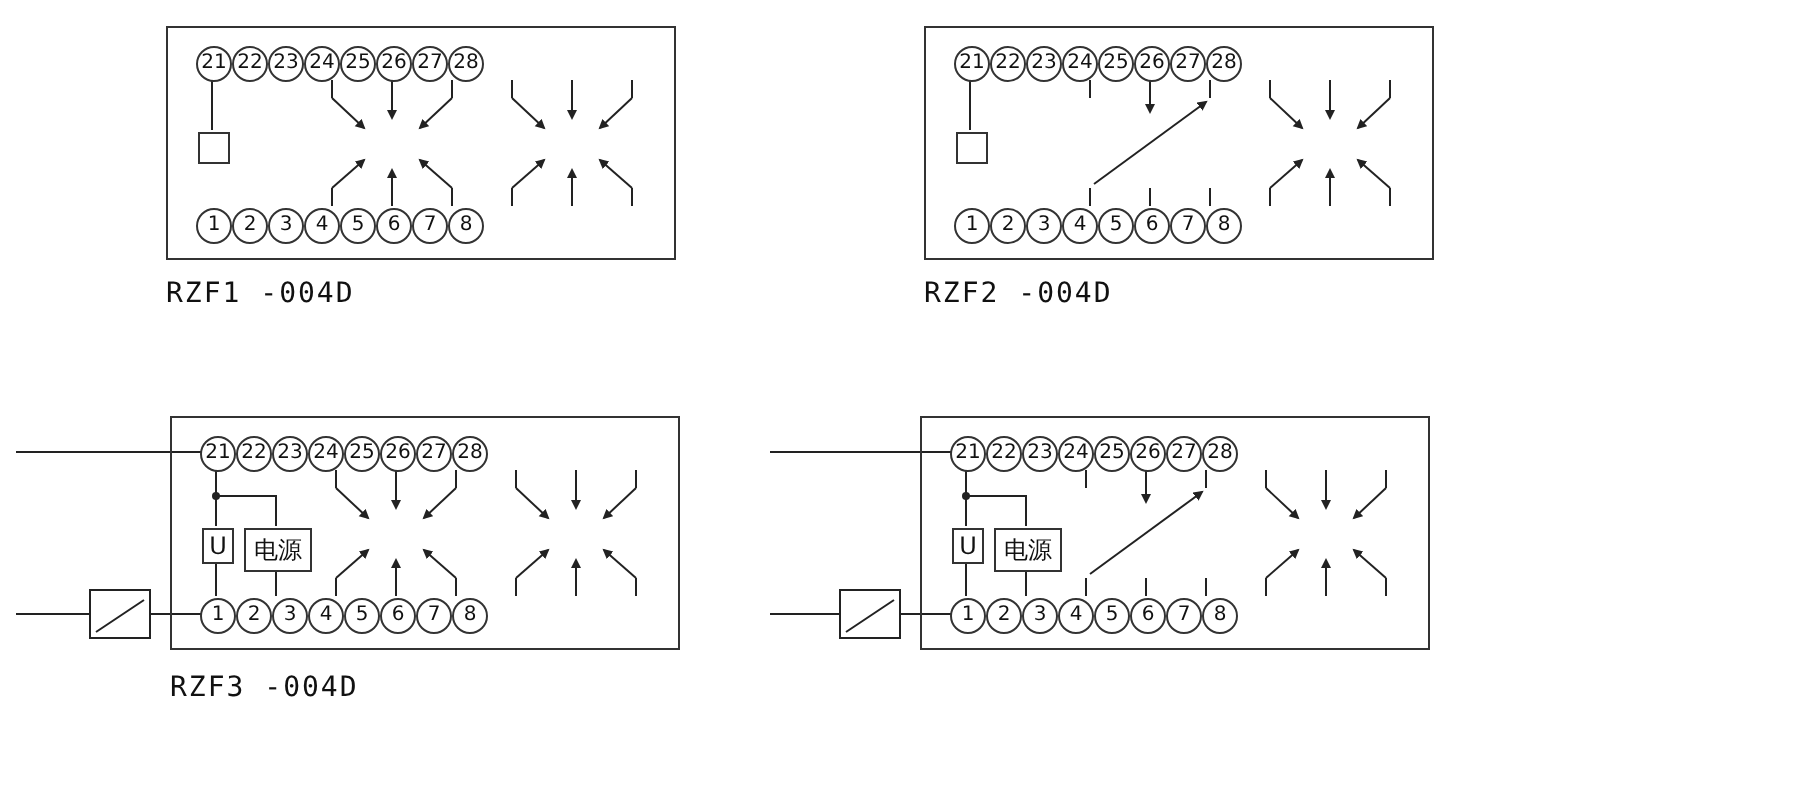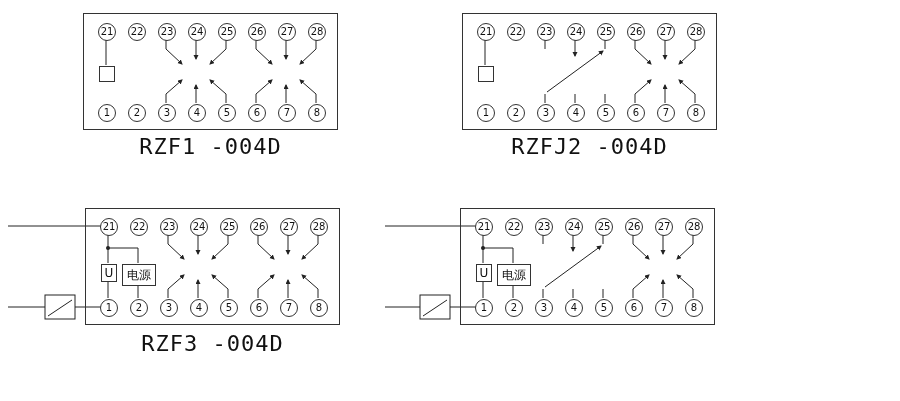--- a/index.html
+++ b/index.html
@@ -1,32 +1,32 @@
 <!DOCTYPE html>
 <html><head>
 <meta charset="utf-8">
 <style>
   html,body{margin:0;padding:0;background:#fff;}
   .page{position:relative;width:900px;height:401px;background:#fff;overflow:hidden;
         font-family:"DejaVu Sans",sans-serif;color:#111;}
   .bg{position:absolute;left:0;top:0;z-index:0;}
   .panel{position:absolute;width:253px;height:115px;border:1px solid #333;z-index:1;background:transparent;}
-  .trow{position:absolute;left:14px;display:flex;gap:12px;}
+  .trow{position:absolute;left:14px;display:flex;}
   .trow.top{top:9px;}
   .trow.bottom{top:90px;}
   .terminal{width:16px;height:16px;border:1px solid #333;border-radius:50%;background:#fff;
             font-size:10px;line-height:16px;text-align:center;box-sizing:content-box;}
   .coil{position:absolute;left:15px;top:52px;width:14px;height:14px;border:1px solid #333;background:#fff;}
   .vbox{position:absolute;border:1px solid #333;background:#fff;display:flex;align-items:center;
         justify-content:center;font-size:12px;line-height:1;box-sizing:border-box;}
   .ubox{left:15px;top:55px;width:16px;height:18px;}
   .pbox{left:36px;top:55px;width:34px;height:22px;}
-  .plabel{position:absolute;width:255px;text-align:center;z-index:1;
+  .plabel{position:absolute;width:255px;z-index:1;
           font-family:"DejaVu Sans Mono","Liberation Mono",monospace;
-          font-size:22px;letter-spacing:1px;line-height:22px;}
+          font-size:14px;letter-spacing:1px;line-height:22px;}
 </style>
 </head>
 <body>
 
 <div class="page" style="color: rgb(17, 17, 17); background: rgb(255, 255, 255);">
 
   <svg class="bg" width="900" height="401" viewBox="0 0 900 401">
     <defs>
       <marker id="ah" markerWidth="6" markerHeight="6" refX="4" refY="2.5" orient="auto" markerUnits="userSpaceOnUse">
         <path d="M0 0 L5 2.5 L0 5 Z" fill="#222"></path>
@@ -128,21 +128,21 @@
         <div class="terminal">3</div>
         <div class="terminal">4</div>
         <div class="terminal">5</div>
         <div class="terminal">6</div>
         <div class="terminal">7</div>
         <div class="terminal">8</div>
       </div>
     <div class="coil"></div>
   </div>
   <div class="plabel" style="left:462px;top:136px;">
-    <div>RZFJ2 -004D</div>
+    <div>RZF2 -004D</div>
   </div>
 
   <div class="panel" style="left:85px;top:208px;">
     <div class="trow top">
         <div class="terminal">21</div>
         <div class="terminal">22</div>
         <div class="terminal">23</div>
         <div class="terminal">24</div>
         <div class="terminal">25</div>
         <div class="terminal">26</div>

